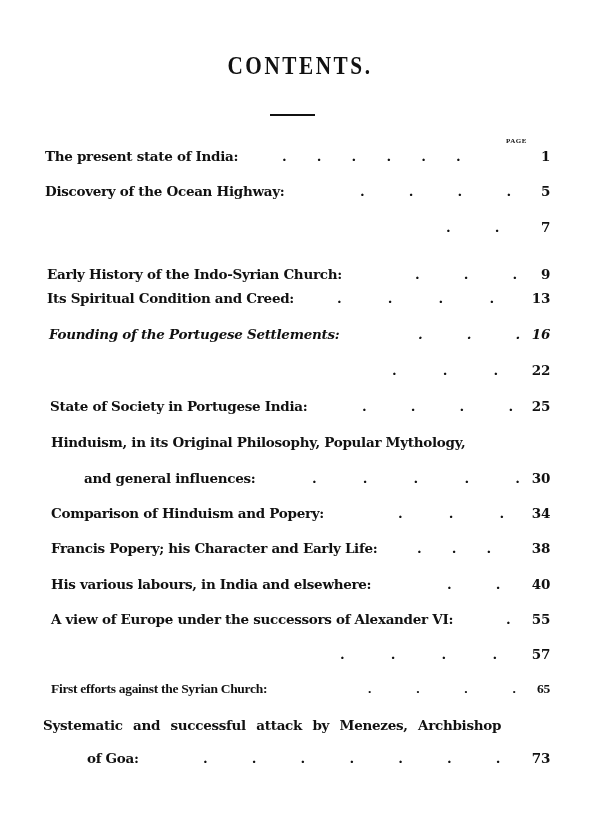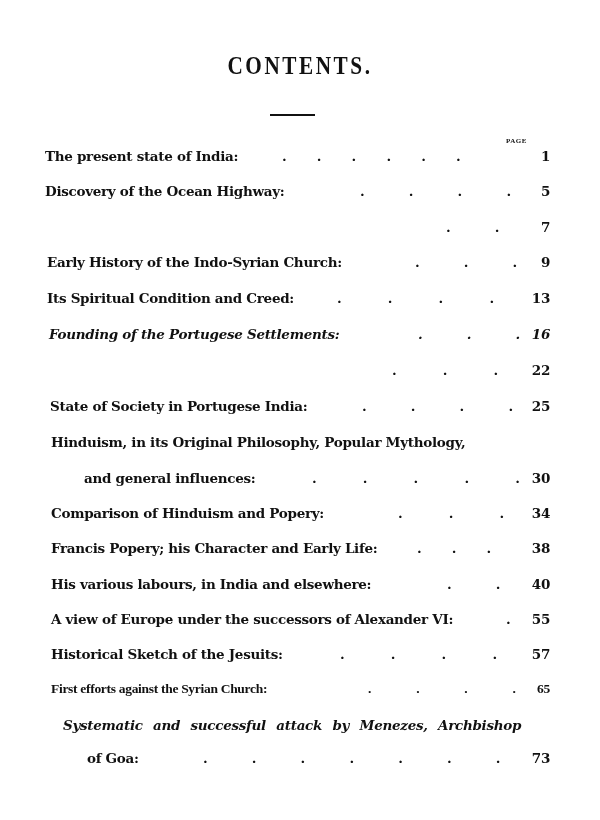--- a/index.html
+++ b/index.html
@@ -44,21 +44,21 @@
   </div>
   <div class="entry" style="top:183px;">
     <span class="text" style="left:37px;">Discovery of the Ocean Highway:</span>
     <span class="dots" style="left:360px;word-spacing:40px;">. . . .</span>
     <span class="num">5</span>
   </div>
   <div class="entry" style="top:219px;">
     <span class="dots" style="left:446px;word-spacing:40px;">. .</span>
     <span class="num">7</span>
   </div>
-  <div class="entry" style="top:254px;">
+  <div class="entry" style="top:266px;">
     <span class="text" style="left:39px;">Early History of the Indo-Syrian Church:</span>
     <span class="dots" style="left:415px;word-spacing:40px;">. . .</span>
     <span class="num">9</span>
   </div>
   <div class="entry" style="top:290px;">
     <span class="text" style="left:39px;">Its Spiritual Condition and Creed:</span>
     <span class="dots" style="left:337px;word-spacing:42px;">. . . .</span>
     <span class="num">13</span>
   </div>
   <div class="entry" style="top:326px;font-style:italic;">
@@ -97,30 +97,29 @@
     <span class="text" style="left:43px;">His various labours, in India and elsewhere:</span>
     <span class="dots" style="left:447px;word-spacing:40px;">. .</span>
     <span class="num">40</span>
   </div>
   <div class="entry" style="top:611px;">
     <span class="text" style="left:43px;">A view of Europe under the successors of Alexander VI:</span>
     <span class="dots" style="left:506px;">.</span>
     <span class="num">55</span>
   </div>
   <div class="entry" style="top:646px;">
-    <span class="text" style="left:43px;">Historical Sketch of the Jesuits:</span>
     <span class="dots" style="left:340px;word-spacing:42px;">. . . .</span>
     <span class="num">57</span>
   </div>
   <div class="entry" style="top:681px;font-family:Liberation Serif, serif;">
     <span class="text" style="left:43px;">First efforts against the Syrian Church:</span>
     <span class="dots" style="left:368px;word-spacing:42px;">. . . .</span>
     <span class="num">65</span>
   </div>
   <div class="entry" style="top:717px;">
-    <span class="text" style="left:55px;word-spacing:6px;font-style:italic;">Systematic and successful attack by Menezes, Archbishop</span>
+    <span class="text" style="left:35px;word-spacing:6px;">Systematic and successful attack by Menezes, Archbishop</span>
   </div>
   <div class="entry" style="top:750px;">
     <span class="text" style="left:79px;">of Goa:</span>
     <span class="dots" style="left:203px;word-spacing:40px;">. . . . . . .</span>
     <span class="num">73</span>
   </div>
 </div>
 
 </body></html>

